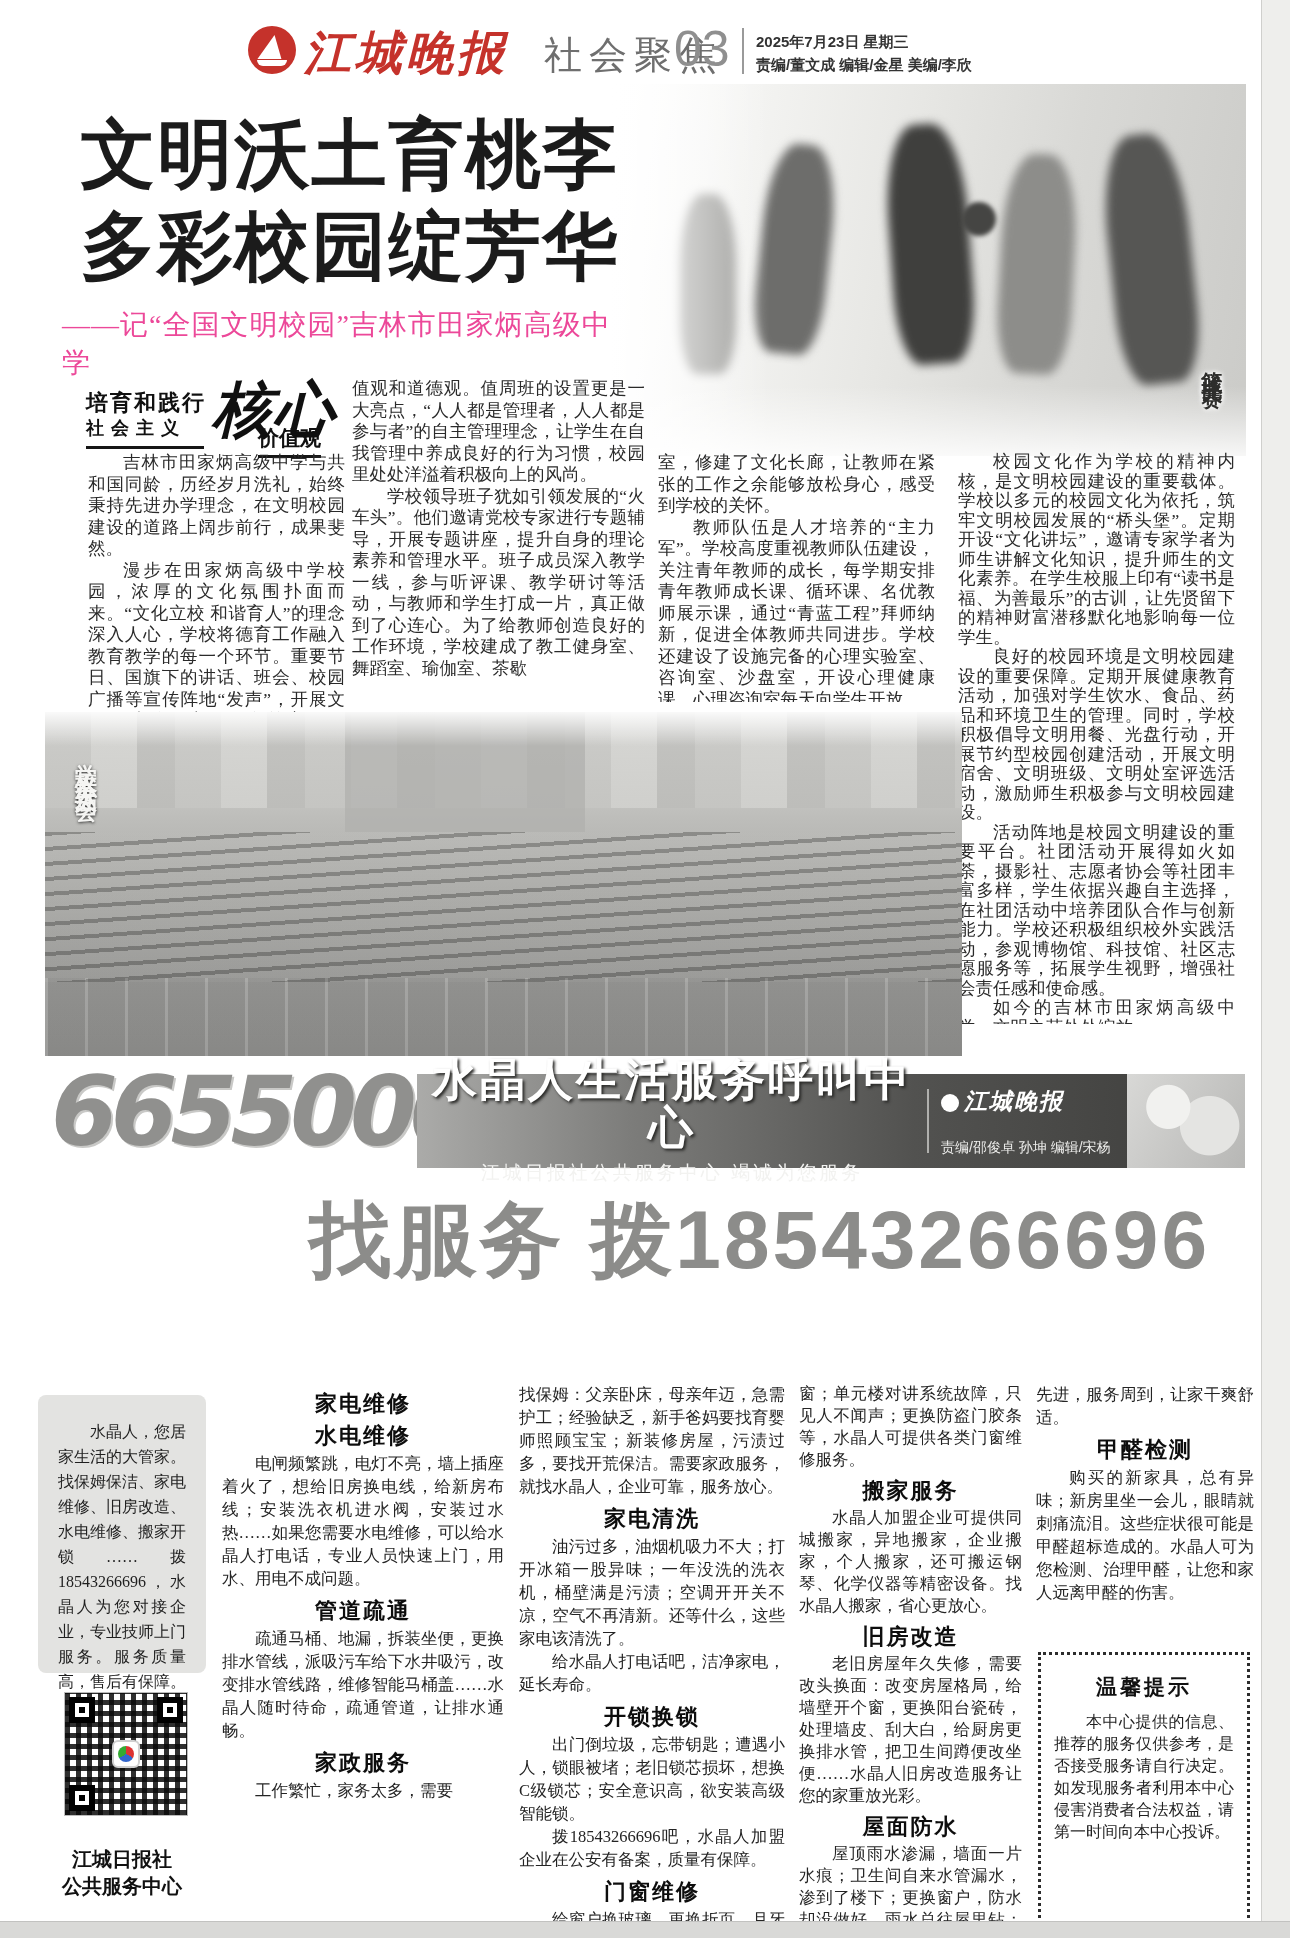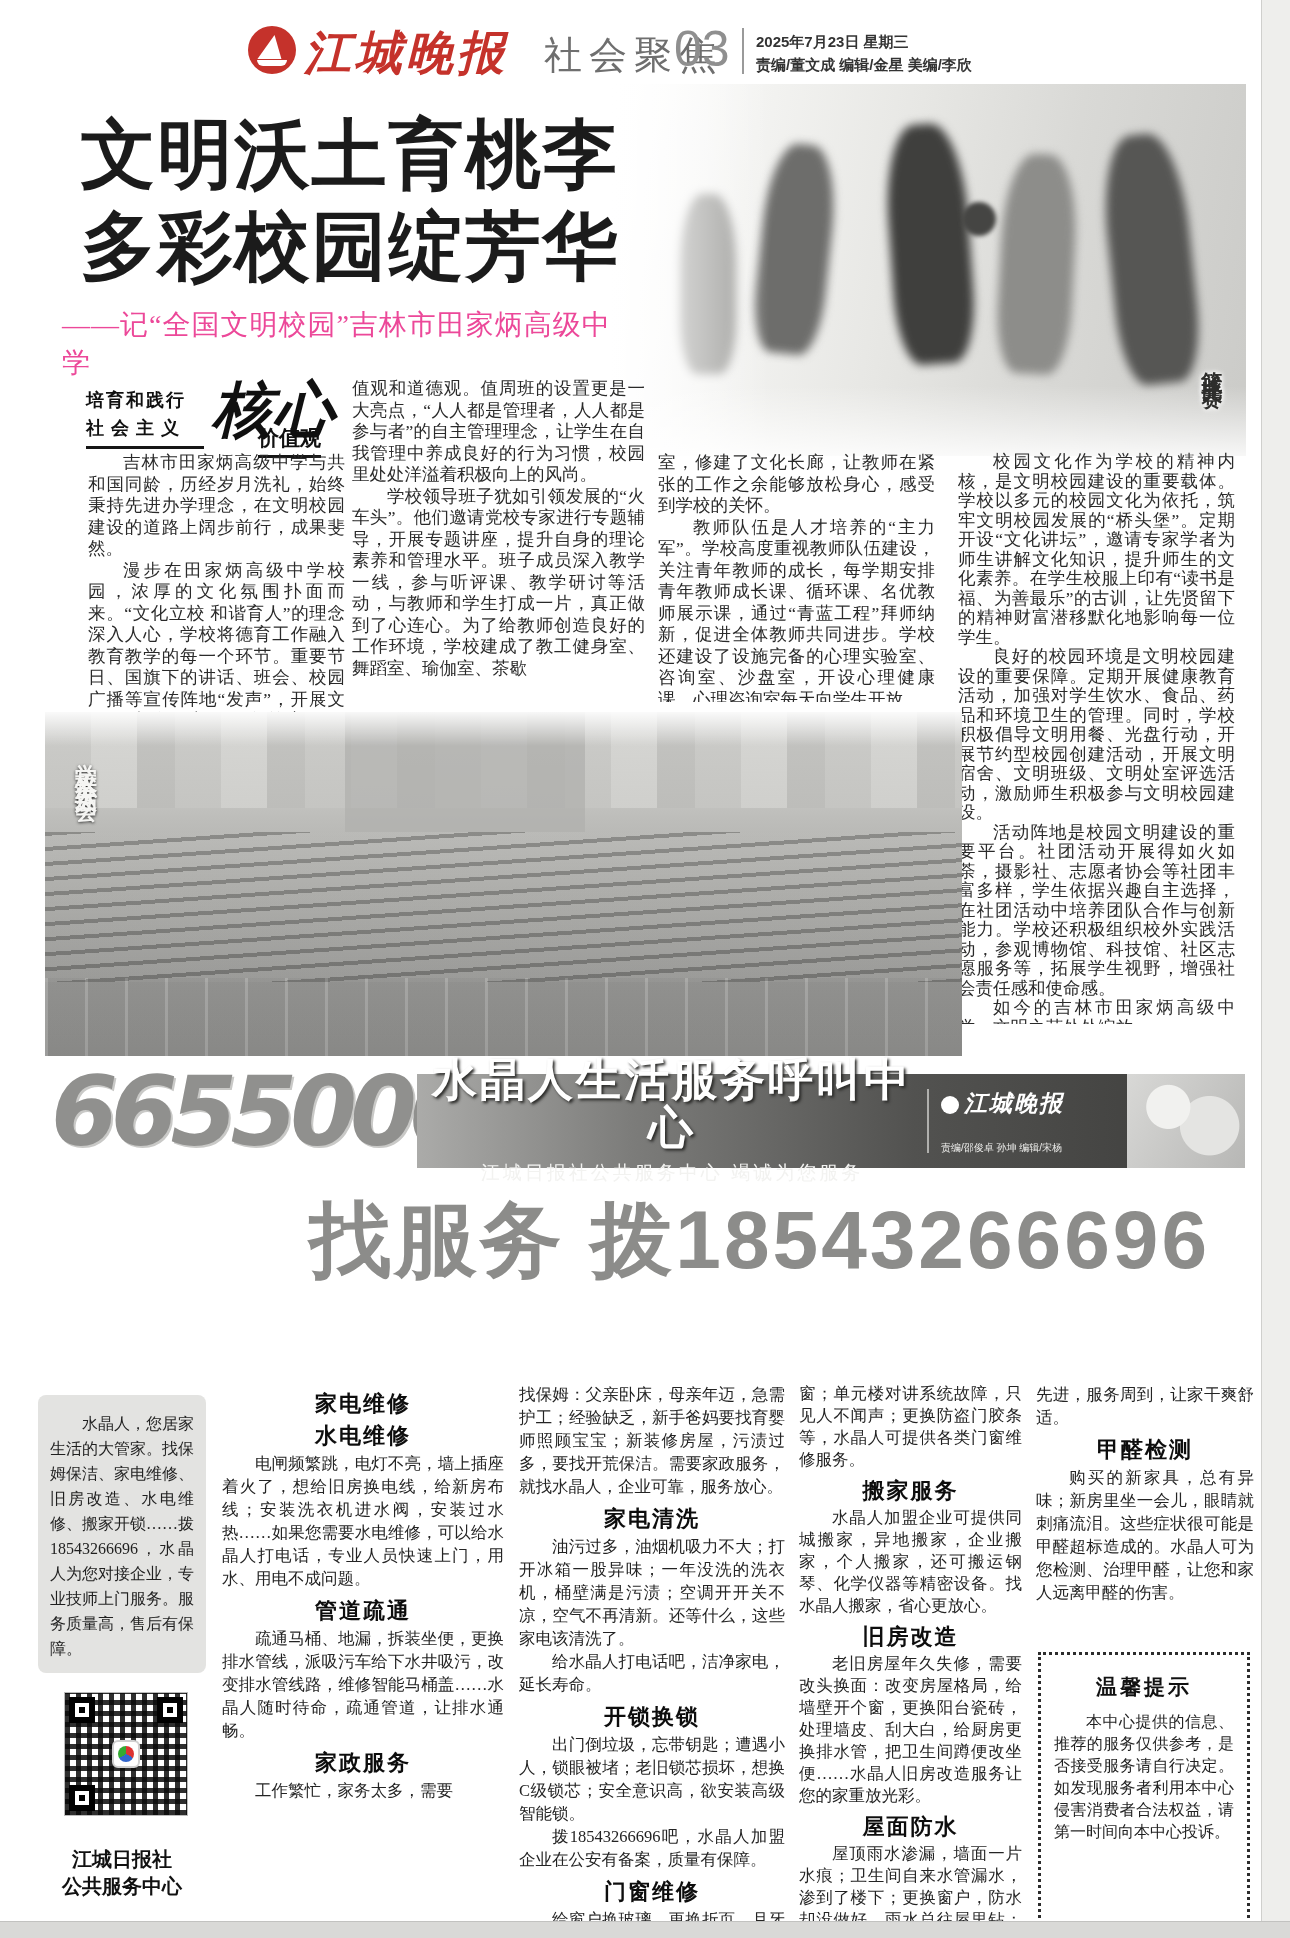--- a/index.html
+++ b/index.html
@@ -36,21 +36,21 @@
   .photo-bball .fadeL{position:absolute;left:0;top:0;width:160px;height:100%;
       background:linear-gradient(90deg,#ffffff 0%,rgba(255,255,255,0) 100%);}
   .photo-bball .fadeB{position:absolute;left:0;bottom:0;width:100%;height:70px;
       background:linear-gradient(0deg,rgba(255,255,255,.85) 0%,rgba(255,255,255,0) 100%);}
   .blob{position:absolute;border-radius:40% 40% 30% 30%;filter:blur(5px);}
   .vcap{writing-mode:vertical-rl;font-weight:900;font-family:"Liberation Sans",sans-serif;}
   .cap-bball{position:absolute;right:20px;top:270px;font-size:21px;color:#2e2e2c;letter-spacing:5px;
              text-shadow:0 0 4px #ffffff,0 0 6px #ffffff;}
 
   .badge{position:absolute;left:86px;top:384px;width:266px;height:86px;color:#101010;}
-  .badge .b1{position:absolute;left:0;top:4px;font-size:18px;font-weight:900;letter-spacing:2px;font-family:"Liberation Sans",sans-serif;}
+  .badge .b1{position:absolute;left:0;top:4px;font-size:22px;font-weight:900;letter-spacing:2px;font-family:"Liberation Sans",sans-serif;}
   .badge .b2{position:absolute;left:0;top:32px;font-size:18px;font-weight:900;letter-spacing:7px;font-family:"Liberation Sans",sans-serif;}
   .badge .bline{position:absolute;left:0;top:62px;width:118px;height:3px;background:#151515;}
   .badge .core{position:absolute;left:126px;top:-14px;font-size:60px;font-weight:900;font-style:italic;
                font-family:"Liberation Serif",serif;letter-spacing:2px;}
   .badge .suf{position:absolute;left:172px;top:40px;font-size:21px;font-weight:900;border-bottom:3px solid #151515;
               padding-bottom:3px;font-family:"Liberation Sans",sans-serif;}
 
   .art-col{position:absolute;font-size:17.5px;line-height:21.5px;text-align:justify;color:#2a2a2a;overflow:hidden;}
   .art-p{margin:0;text-indent:2em;}
   .art-p.cont{text-indent:0;}
@@ -77,35 +77,35 @@
   .bar{position:absolute;left:372px;top:10px;width:828px;height:94px;display:flex;align-items:center;
        background:linear-gradient(90deg,#ababa9 0%,#7c7c7a 26%,#525250 60%,#3d3d3b 100%);}
   .bar-main{flex:1;text-align:center;}
   .bar-title{font-size:45px;font-weight:900;color:#ffffff;letter-spacing:3px;line-height:48px;
              font-family:"Liberation Sans",sans-serif;text-shadow:2px 2px 3px #2a2a28;}
   .bar-sub{font-size:19px;color:#f2f2f0;letter-spacing:3px;margin-top:8px;font-family:"Liberation Sans",sans-serif;}
   .bar-div{width:2px;height:64px;background:#d8d8d6;opacity:.7;}
   .bar-right{width:186px;padding-left:12px;color:#fff;}
   .bar-brand{font-size:23px;font-style:italic;font-weight:900;font-family:"Liberation Serif",serif;letter-spacing:2px;}
   .bar-brand .dot{display:inline-block;width:18px;height:18px;border-radius:50%;background:#fff;margin-right:5px;vertical-align:middle;}
-  .bar-staff{font-size:10px;margin-top:22px;font-family:"Liberation Sans",sans-serif;color:#eeeeec;}
+  .bar-staff{font-size:14px;margin-top:22px;font-family:"Liberation Sans",sans-serif;color:#eeeeec;}
   .bar-photo{width:118px;height:94px;background:
       radial-gradient(circle at 35% 35%,#f1f1ef 0 22%,transparent 23%),
       radial-gradient(circle at 70% 55%,#e4e4e2 0 30%,transparent 31%),
       linear-gradient(120deg,#d8d8d6,#b7b7b5);}
 
   .hotline{position:absolute;left:80px;top:1186px;width:1130px;text-align:right;
            font-size:82px;font-weight:900;color:#8c8c8a;letter-spacing:3px;
            font-family:"Liberation Sans",sans-serif;}
 
   
   .intro-box{position:absolute;left:38px;top:1395px;width:168px;height:278px;background:#e3e3e1;
              border-radius:8px;padding:16px 12px;box-sizing:border-box;font-size:16px;line-height:25px;
              text-align:justify;color:#1f1f1f;}
-  .intro-box p{margin:0;text-indent:2em;}
+  .intro-box p{margin:8px;text-indent:2em;}
   .qr{position:absolute;left:64px;top:1692px;width:122px;height:122px;background:#ffffff;border:1px solid #bbb;
       background-image:
         repeating-linear-gradient(0deg,rgba(10,10,10,.85) 0 5px,transparent 5px 11px),
         repeating-linear-gradient(90deg,rgba(10,10,10,.85) 0 5px,transparent 5px 11px);
       background-size:100% 100%;}
   .qr .fm{position:absolute;width:26px;height:26px;border:6px solid #000;background:#fff;box-sizing:border-box;}
   .qr .fm::after{content:"";position:absolute;left:4px;top:4px;width:6px;height:6px;background:#000;}
   .qr .fm.tl{left:4px;top:4px;} .qr .fm.tr{right:4px;top:4px;} .qr .fm.bl{left:4px;bottom:4px;}
   .qr .center-ico{position:absolute;left:47px;top:47px;width:28px;height:28px;border-radius:6px;background:#fff;
       border:2px solid #d0d0d0;box-sizing:border-box;}

